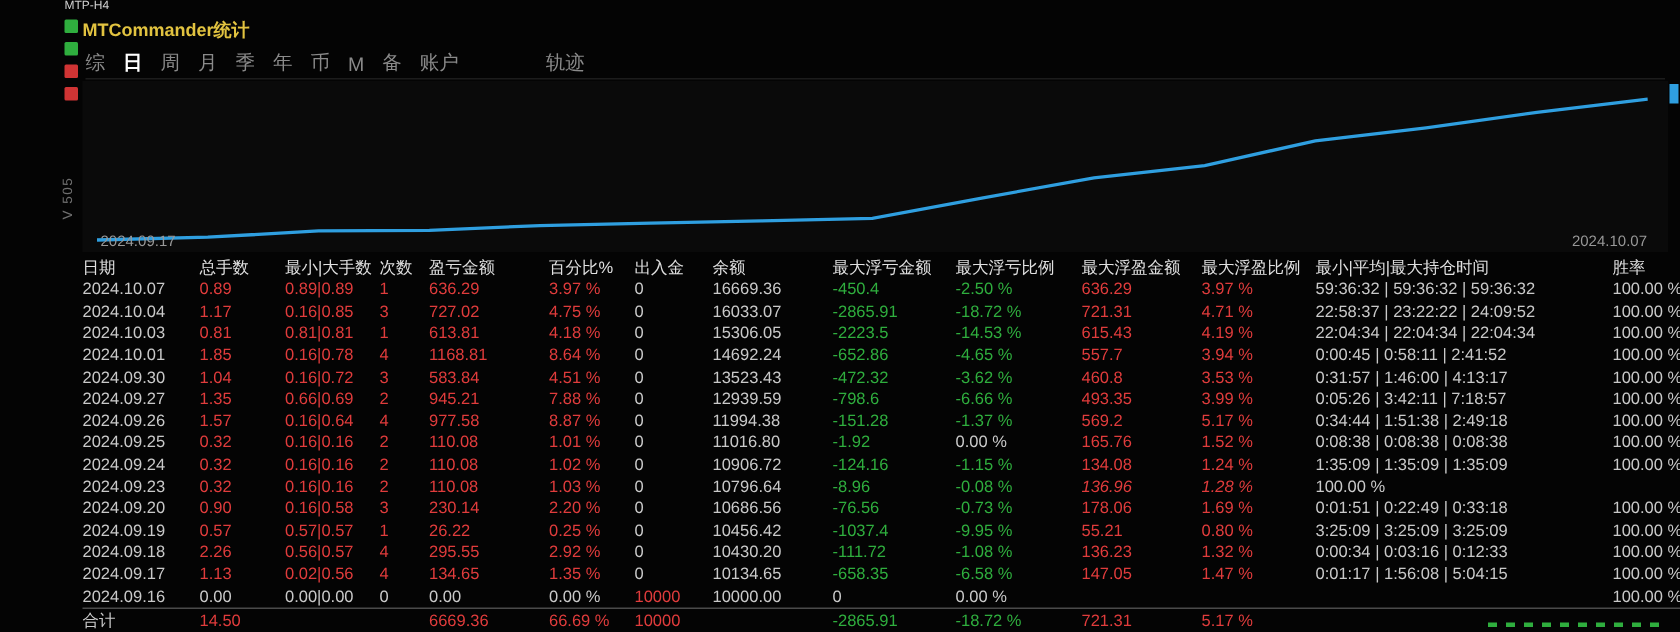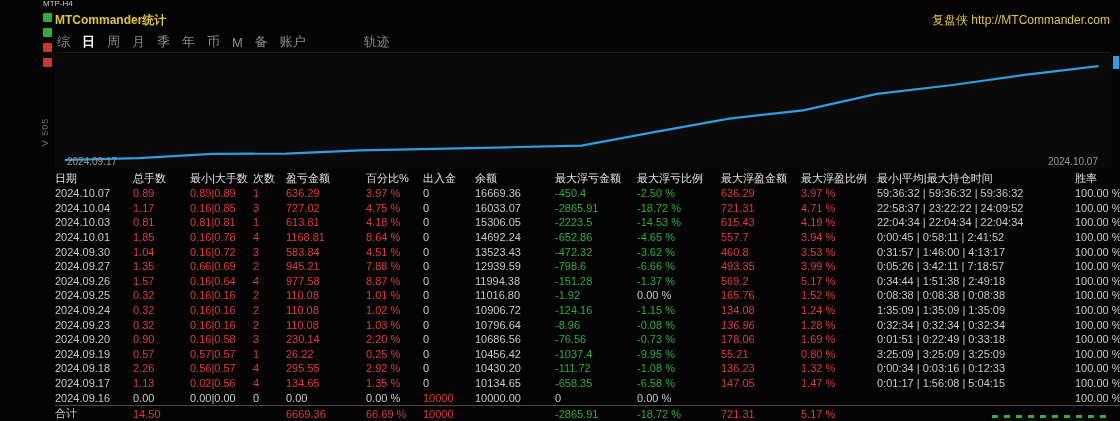--- a/index.html
+++ b/index.html
@@ -58,21 +58,20 @@
   <div class="left-rail">
     <span class="side-label">V 505</span>
   <span class="rail-marker" style="top: 4px; background: rgb(47, 174, 62);"></span>
       <span class="rail-marker" style="top: 19px; background: rgb(47, 174, 62);"></span>
       <span class="rail-marker" style="top: 34px; background: rgb(208, 52, 52);"></span>
       <span class="rail-marker" style="top: 49px; background: rgb(208, 52, 52);"></span>
     </div>
 
   <div class="title-bar">
     <span class="title">MTCommander统计</span>
-    <span class="brand">复盘侠 http://MTCommander.com</span>
   </div>
 
   <div class="menu-bar">
       <span class="menu-item">综</span>
       <span class="menu-item selected">日</span>
       <span class="menu-item">周</span>
       <span class="menu-item">月</span>
       <span class="menu-item">季</span>
       <span class="menu-item">年</span>
       <span class="menu-item">币</span>
@@ -259,22 +258,21 @@
           <span class="cell" style="color: var(--red);">0.32</span>
           <span class="cell" style="color: var(--red);">0.16|0.16</span>
           <span class="cell" style="color: var(--red);">2</span>
           <span class="cell" style="color: var(--red);">110.08</span>
           <span class="cell" style="color: var(--red);">1.03 %</span>
           <span class="cell">0</span>
           <span class="cell">10796.64</span>
           <span class="cell" style="color: var(--green);">-8.96</span>
           <span class="cell" style="color: var(--green);">-0.08 %</span>
           <span class="cell" style="color: var(--red); font-style: italic;">136.96</span>
-          <span class="cell" style="color: var(--red);">1.28 %</span>
-          <span class="cell">0:32:34 | 0:32:34 | 0:32:34</span>
+          <span class="cell" style="color: var(--red); font-style: italic;">1.28 %</span>
           <span class="cell">100.00 %</span>
         </div>
         <div class="grid row">
           <span class="cell">2024.09.20</span>
           <span class="cell" style="color: var(--red);">0.90</span>
           <span class="cell" style="color: var(--red);">0.16|0.58</span>
           <span class="cell" style="color: var(--red);">3</span>
           <span class="cell" style="color: var(--red);">230.14</span>
           <span class="cell" style="color: var(--red);">2.20 %</span>
           <span class="cell">0</span>

